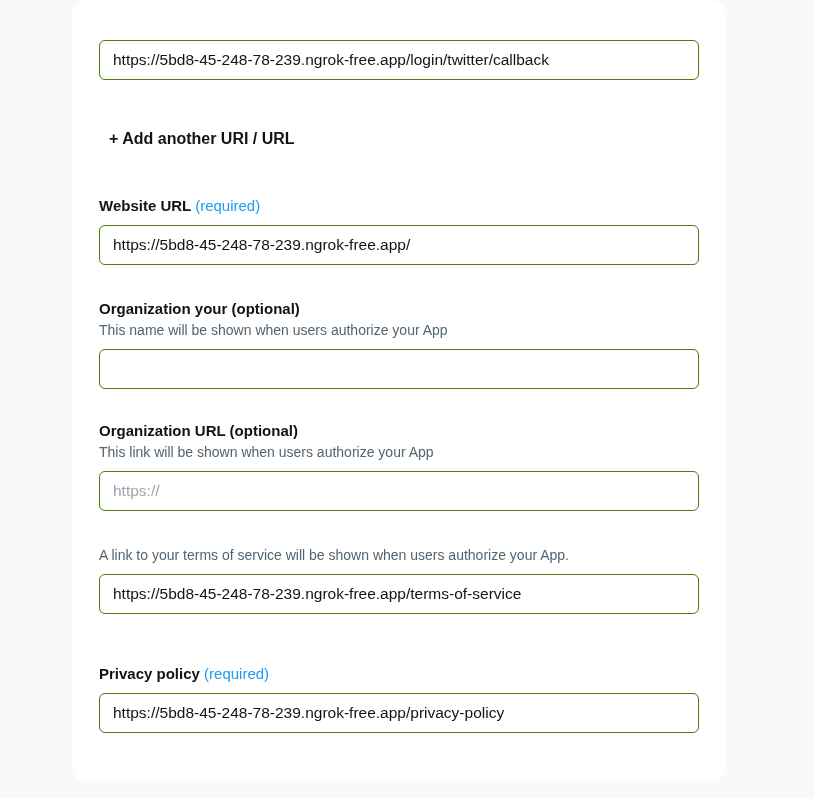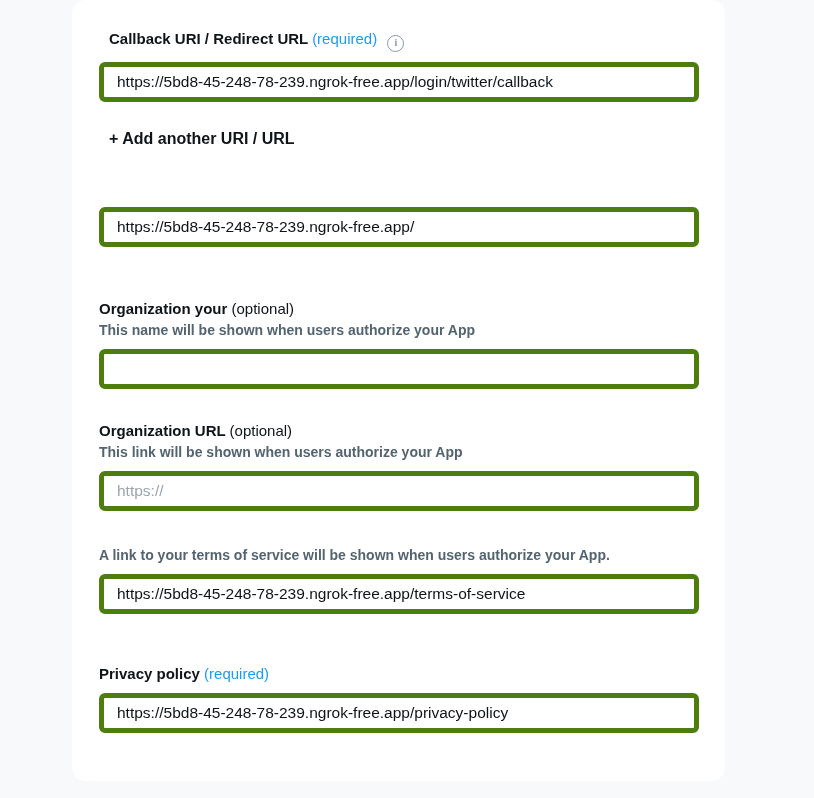--- a/index.html
+++ b/index.html
@@ -47,34 +47,34 @@
   .label-line {
     font-size: 15px;
     line-height: 18px;
     color: #0f1419;
     font-weight: bold;
     margin: 0 0 0 0;
     white-space: nowrap;
   }
 
   .label-line .normal {
-    font-weight: normal;
+    font-weight: bold;
     color: #0f1419;
   }
 
   .required {
     color: #1d9bf0;
     font-weight: normal;
   }
 
   .helper {
     font-size: 14px;
     line-height: 18px;
     color: #536471;
-    font-weight: bold;
+    font-weight: normal;
     margin-top: 3px;
     white-space: nowrap;
   }
 
   .info-icon {
     display: inline-block;
     vertical-align: -2px;
     margin-left: 6px;
     width: 15px;
     height: 15px;
@@ -88,21 +88,21 @@
     font-family: "Liberation Serif", serif;
   }
 
   .text-input {
     box-sizing: border-box;
     display: block;
     width: 600px;
     height: 40px;
     margin-top: 10px;
     padding: 0 13px;
-    border: 5px solid #4d7c0f;
+    border: 1px solid #4d7c0f;
     border-radius: 6px;
     background: #ffffff;
     font-family: "Liberation Sans", sans-serif;
     font-size: 15.5px;
     color: #0f1419;
     outline: none;
   }
 
   .text-input::placeholder {
     color: #9aa5ad;
@@ -125,31 +125,30 @@
 </style>
 </head>
 <body>
 
 <div id="page">
 
   <div class="card">
     <div class="card-inner">
 
       <div class="field-block" style="top:30px;">
-        <div class="label-line label-indent">
-          <span>Callback URI / Redirect URL</span>
-          <span class="required">(required)</span>
-          <span class="info-icon">i</span>
-        </div>
         <input class="text-input" type="text" value="https://5bd8-45-248-78-239.ngrok-free.app/login/twitter/callback" style="">
       </div>
 
       <div class="add-another" style="top:130px;">+ Add another URI / URL</div>
 
       <div class="field-block" style="top:197px;">
+        <div class="label-line">
+          <span>Website URL</span>
+          <span class="required">(required)</span>
+        </div>
         <input class="text-input" type="text" value="https://5bd8-45-248-78-239.ngrok-free.app/" style="">
       </div>
 
       <div class="field-block" style="top:300px;">
         <div class="label-line">
           <span>Organization your</span>
           <span class="normal">(optional)</span>
         </div>
         <div class="helper">This name will be shown when users authorize your App</div>
         <input class="text-input" type="text" value="" style="">

